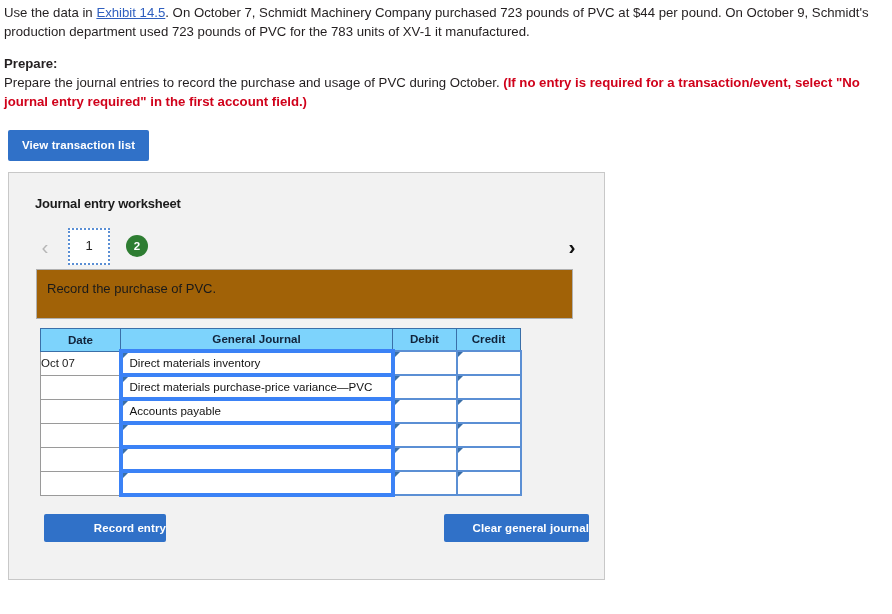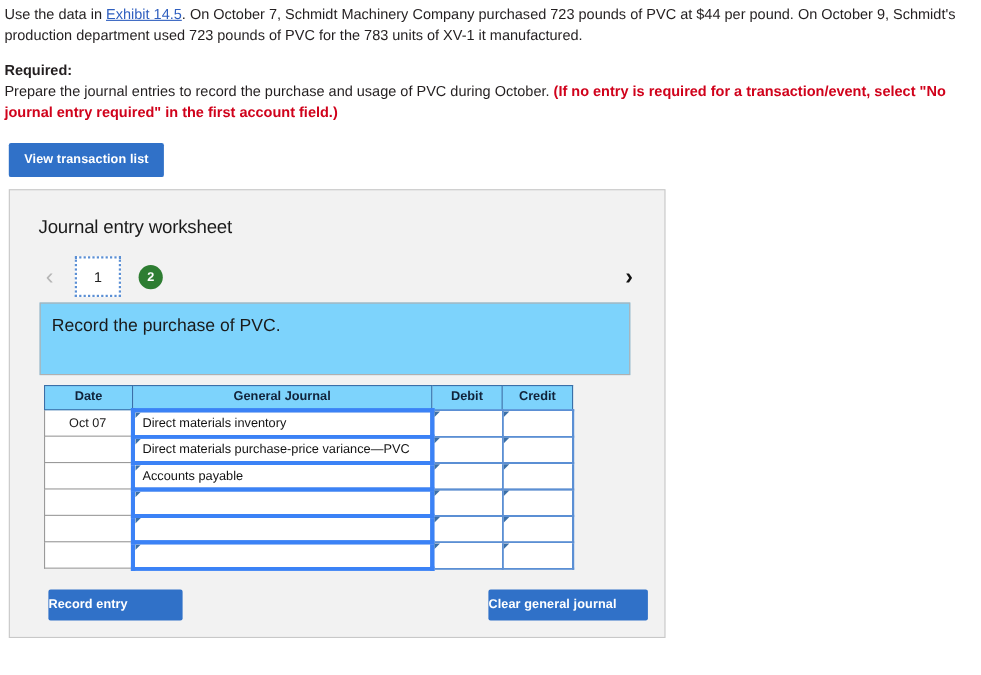--- a/index.html
+++ b/index.html
@@ -42,21 +42,21 @@
 
   
   .btn {
     display: inline-block;
     background: #3071c8;
     color: #ffffff;
     font-weight: bold;
     font-size: 11.5px;
     border: none;
     border-radius: 2px;
-    text-align: left;
+    text-align: right;
     cursor: pointer;
     font-family: "Liberation Sans", sans-serif;
     letter-spacing: 0.1px;
   }
   .view-tx-wrap {
     padding: 18px 0 0 8px;
   }
   .btn-view-tx {
     padding: 9px 14px 10px 14px;
   }
@@ -66,22 +66,22 @@
     position: relative;
     margin: 11px 0 0 8px;
     width: 597px;
     height: 408px;
     box-sizing: border-box;
     background: #f2f2f2;
     border: 1px solid #c8c8c8;
   }
   .panel-title {
     margin: 22px 0 0 26px;
-    font-size: 17px;
-    font-weight: normal;
+    font-size: 13px;
+    font-weight: bold;
     color: #1a1a1a;
     letter-spacing: -0.2px;
   }
 
   
   .pager {
     position: relative;
     height: 42px;
     margin: 12px 0 0 0;
     padding-left: 26px;
@@ -131,26 +131,26 @@
     justify-content: center;
     font-size: 11.5px;
     font-weight: bold;
     cursor: pointer;
   }
 
   
   .desc-box {
     margin: 2px 0 0 27px;
     width: 537px;
-    height: 66px;
-    background: #7dd3fc;
+    height: 50px;
+    background: #a16207;
     border: 1px solid #b0b0b0;
     box-sizing: border-box;
     padding: 10px 0 0 10px;
-    font-size: 16px;
+    font-size: 13px;
     color: #1a1a1a;
   }
 
   .note {
     margin: 9px 0 0 27px;
     color: #c0171a;
     font-size: 10.5px;
     font-weight: bold;
     letter-spacing: -0.1px;
   }
@@ -177,21 +177,21 @@
   .col-debit  { width: 64px; }
   .col-credit { width: 64px; }
 
   .jtable td {
     padding: 0;
     height: 20px;
     background: #ffffff;
   }
   td.cell-date {
     border: 1px solid #9a9a9a;
-    text-align: center;
+    text-align: left;
     font-size: 11.5px;
     color: #1a1a1a;
   }
   td.cell-input {
     border: 4px solid #3b82f6;
     position: relative;
     padding-left: 7px;
     font-size: 11.6px;
     color: #111111;
     white-space: nowrap;
@@ -243,21 +243,21 @@
     left: 400px;
     width: 145px;
   }
 </style>
 </head>
 <body>
 
 <div class="problem">
   <p><span>Use the data in </span><span class="link">Exhibit 14.5</span><span>. On October 7, Schmidt Machinery Company purchased 723 pounds of PVC at $44 per pound. On October 9, Schmidt's production department used 723 pounds of PVC for the 783 units of XV-1 it manufactured.</span></p>
   <div class="spacer"></div>
-  <p class="required-label">Required:</p>
+  <p class="required-label">Prepare:</p>
   <p><span>Prepare the journal entries to record the purchase and usage of PVC during October. </span><span class="red-bold">(If no entry is required for a transaction/event, select "No journal entry required" in the first account field.)</span></p>
 </div>
 
 <div class="view-tx-wrap">
   <button class="btn btn-view-tx">View transaction list</button>
 </div>
 
 <div class="panel">
 
   <div class="panel-title">Journal entry worksheet</div>

